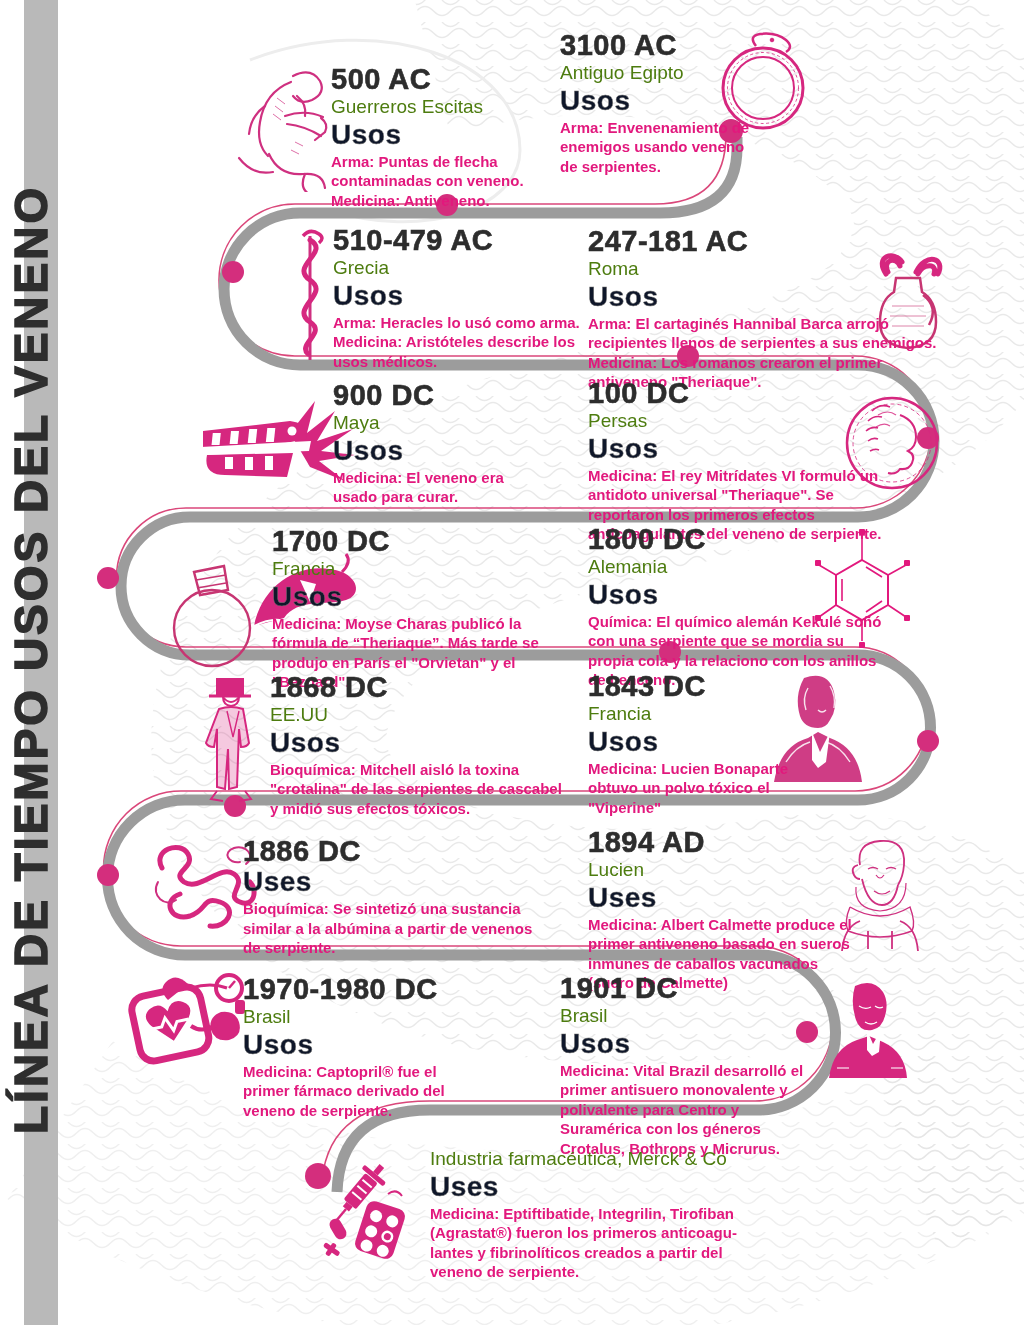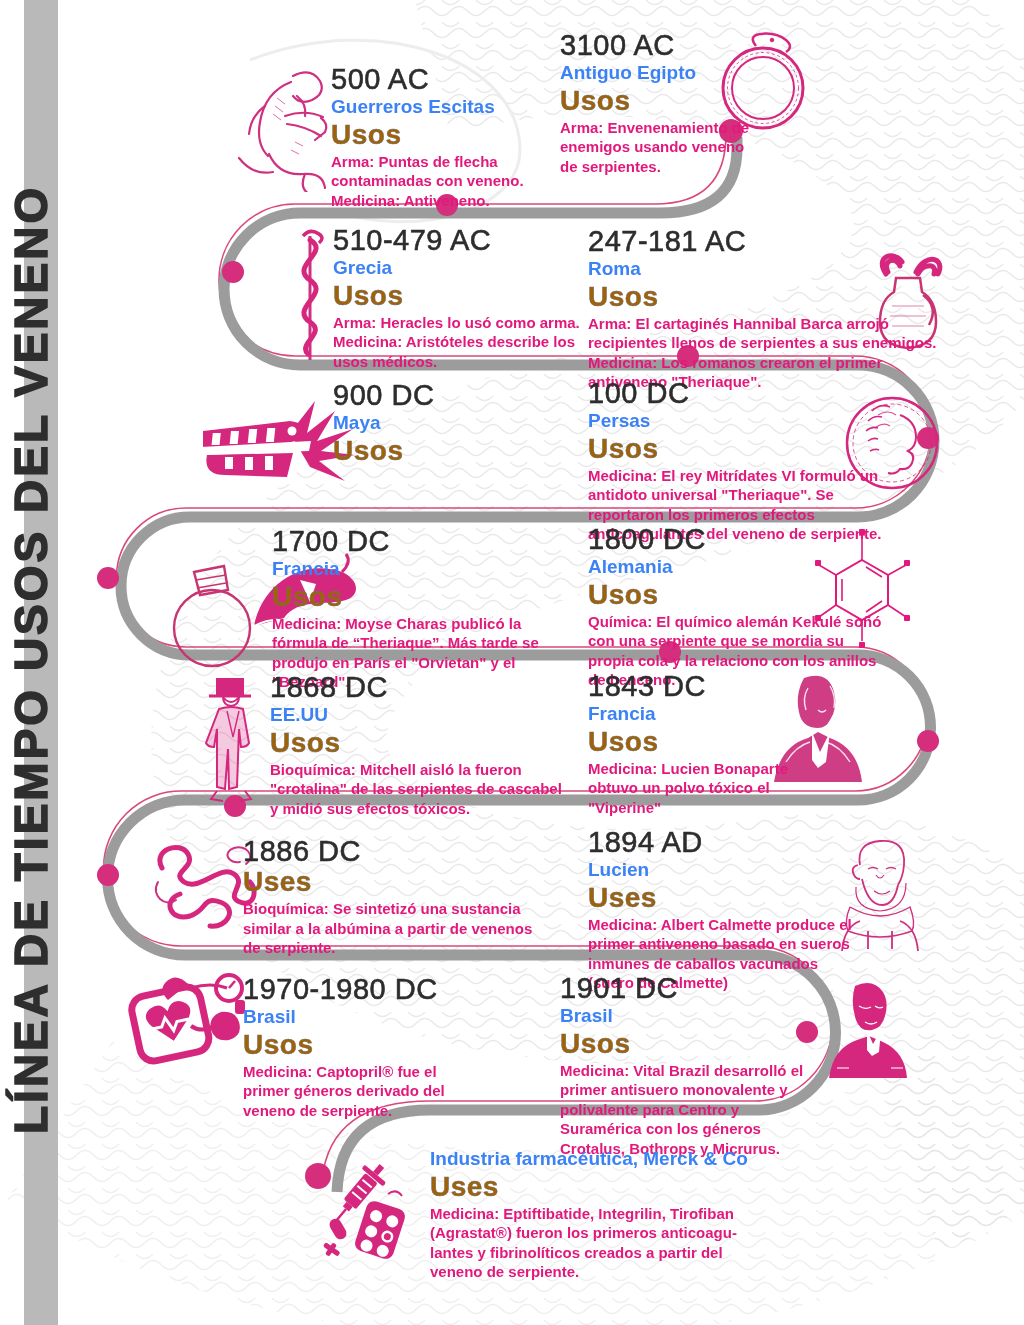--- a/index.html
+++ b/index.html
@@ -10,24 +10,24 @@
   
   #timeline{position:absolute;left:0;top:0;z-index:2;}
   
   #title-bar{position:absolute;left:24px;top:0;width:34px;height:1325px;background:#b9b9b9;z-index:4;}
   #vertical-title{position:absolute;left:4px;top:1134px;width:1130px;height:56px;
       transform:rotate(-90deg);transform-origin:top left;
       font-size:46px;font-weight:bold;letter-spacing:3px;color:#2e2e2e;
       -webkit-text-stroke:1.5px #2e2e2e;white-space:nowrap;z-index:5;}
   
   .entry{position:absolute;z-index:6;}
-  .date{font-size:29px;font-weight:normal;color:#2d2d2d;letter-spacing:.5px;
+  .date{font-size:29px;font-weight:bold;color:#2d2d2d;letter-spacing:.5px;
         -webkit-text-stroke:.6px #2d2d2d;line-height:1.05;}
-  .place{font-size:19px;font-weight:bold;color:#3b82f6;line-height:1.25;margin-top:1px;}
-  .uses{font-size:28px;font-weight:bold;color:#a16207;letter-spacing:.5px;
+  .place{font-size:19px;font-weight:normal;color:#4d7c0f;line-height:1.25;margin-top:1px;}
+  .uses{font-size:28px;font-weight:bold;color:#0f172a;letter-spacing:.5px;
         -webkit-text-stroke:.5px #6e6e6e;line-height:1.1;margin-top:1px;}
   .desc{font-size:15px;font-weight:bold;color:#e2187d;line-height:1.3;margin-top:1px;
         white-space:pre-line;}
   .illus{position:absolute;z-index:3;}
 </style>
 </head>
 <body>
 
 <svg id="bg" width="1024" height="1325">
   <defs>
@@ -312,20 +312,22 @@
   <div class="desc">Arma: El cartaginés Hannibal Barca arrojó
 recipientes llenos de serpientes a sus enemigos.
 Medicina: Los romanos crearon el primer
 antiveneno "Theriaque".</div>
 </div>
 
 <div class="entry" style="left:333px;top:380px;width:240px">
   <div class="date">900 DC</div>
   <div class="place">Maya</div>
   <div class="uses">Usos</div>
+  <div class="desc">Medicina: El veneno era
+usado para curar.</div>
 </div>
 
 <div class="entry" style="left:588px;top:378px;width:330px">
   <div class="date">100 DC</div>
   <div class="place">Persas</div>
   <div class="uses">Usos</div>
   <div class="desc">Medicina: El rey Mitrídates VI formuló un
 antidoto universal "Theriaque". Se
 reportaron los primeros efectos
 anticoagulantes del veneno de serpiente.</div>
@@ -348,21 +350,21 @@
   <div class="desc">Química: El químico alemán Kekulé soñó
 con una serpiente que se mordia su
 propia cola y la relaciono con los anillos
 de benceno.</div>
 </div>
 
 <div class="entry" style="left:270px;top:672px;width:300px">
   <div class="date">1868 DC</div>
   <div class="place">EE.UU</div>
   <div class="uses">Usos</div>
-  <div class="desc">Bioquímica: Mitchell aisló la fueron
+  <div class="desc">Bioquímica: Mitchell aisló la toxina
 "crotalina" de las serpientes de cascabel
 y midió sus efectos tóxicos.</div>
 </div>
 
 <div class="entry" style="left:588px;top:671px;width:250px">
   <div class="date">1843 DC</div>
   <div class="place">Francia</div>
   <div class="uses">Usos</div>
   <div class="desc">Medicina: Lucien Bonaparte
 obtuvo un polvo tóxico el
@@ -385,21 +387,21 @@
 primer antiveneno basado en sueros
 inmunes de caballos vacunados
 (suero de Calmette)</div>
 </div>
 
 <div class="entry" style="left:243px;top:974px;width:260px">
   <div class="date">1970-1980 DC</div>
   <div class="place">Brasil</div>
   <div class="uses">Usos</div>
   <div class="desc">Medicina: Captopril® fue el
-primer géneros derivado del
+primer fármaco derivado del
 veneno de serpiente.</div>
 </div>
 
 <div class="entry" style="left:560px;top:973px;width:250px">
   <div class="date">1901 DC</div>
   <div class="place">Brasil</div>
   <div class="uses">Usos</div>
   <div class="desc">Medicina: Vital Brazil desarrolló el
 primer antisuero monovalente y
 polivalente para Centro y

